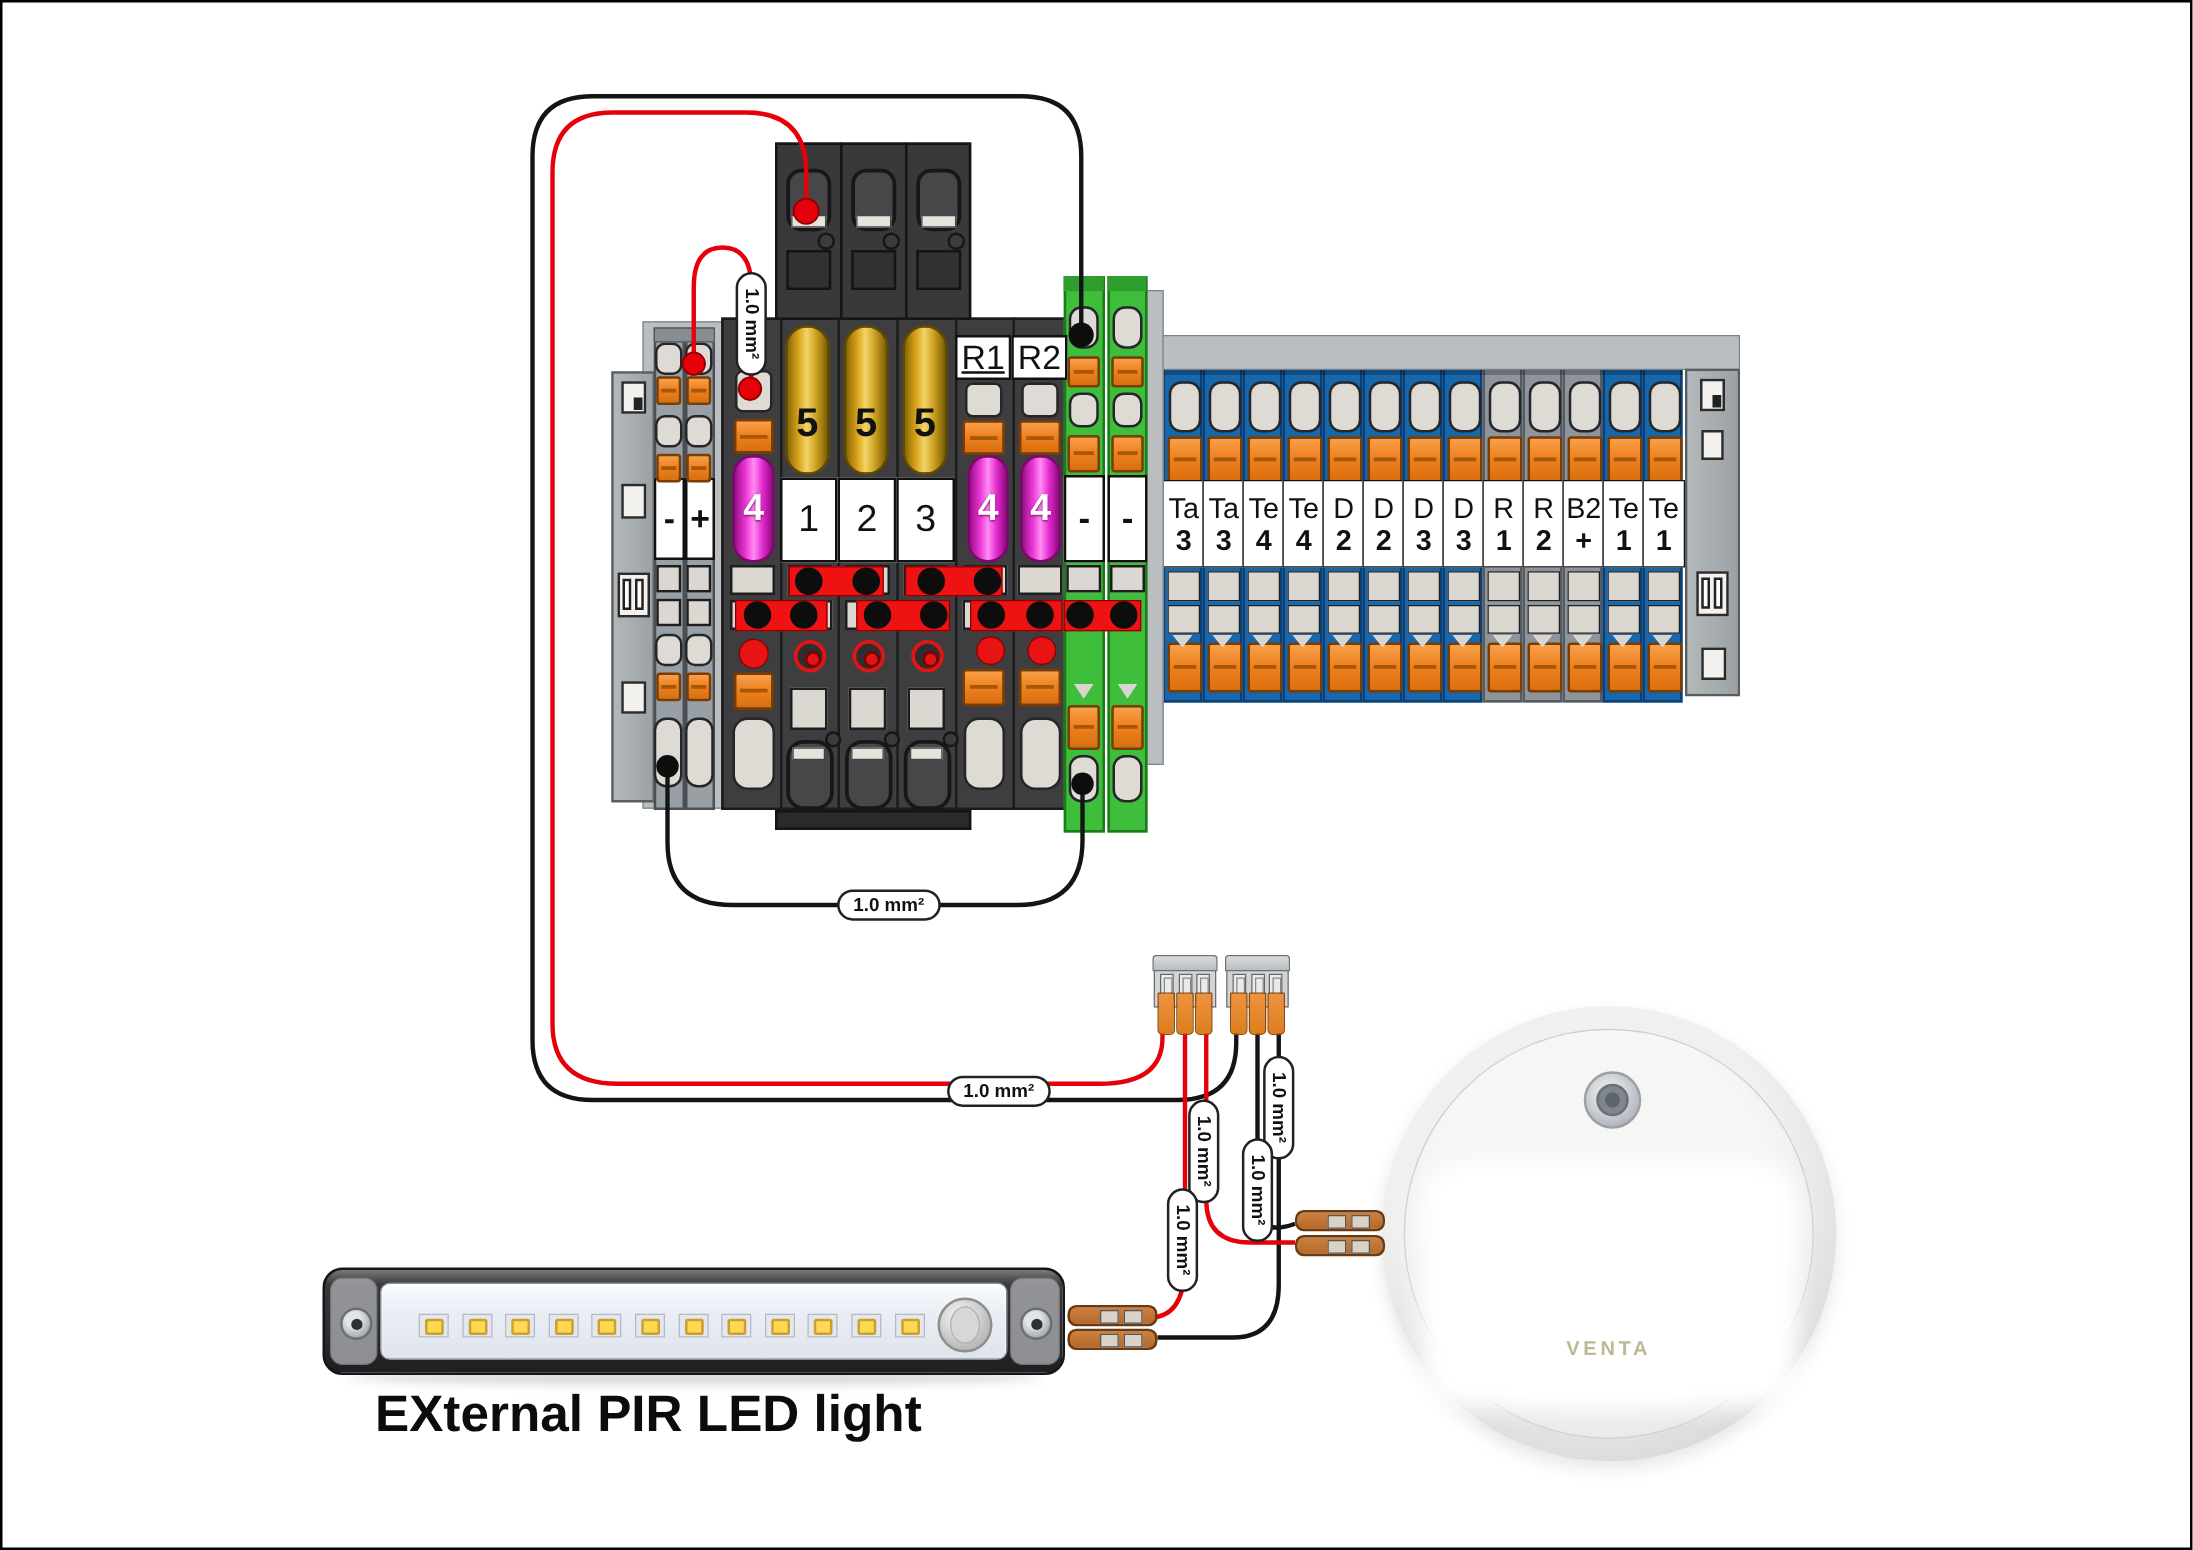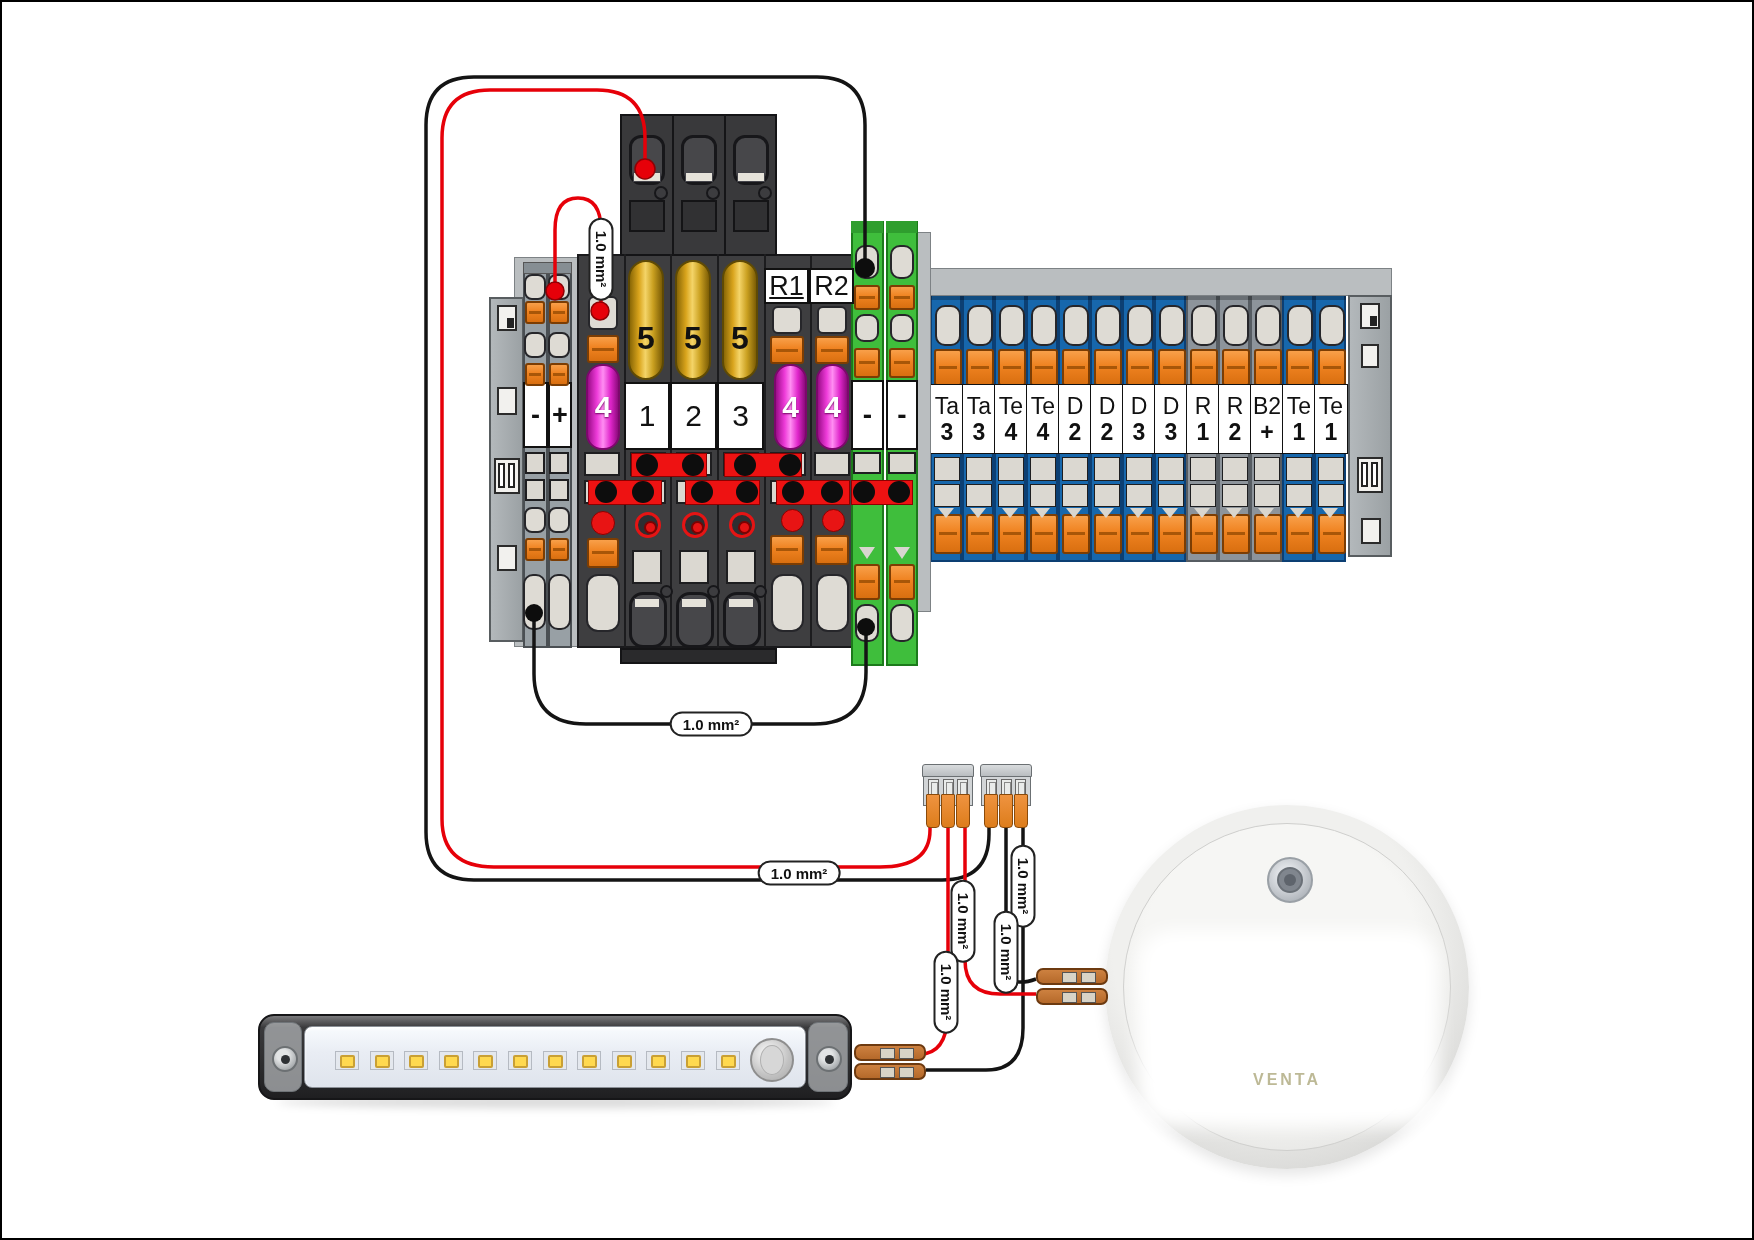--- a/index.html
+++ b/index.html
@@ -574,14 +574,15 @@
   <div class="abs z4" style="left:270px;top:1044px;width:26px;height:26px;border-radius:50%;
               background:radial-gradient(circle at 40% 35%, #e2e4e5 30%, #9a9ea1 85%);border:2px solid #6c7073;"></div>
   <div class="abs z4" style="left:279px;top:1053px;width:9px;height:9px;border-radius:50%;background:#2e3134;"></div>
   <div class="abs z4" style="left:806px;top:1020px;width:40px;height:70px;border-radius:10px;background:rgba(170,173,176,0.78);border:1px solid #6f7478;"></div>
   <div class="abs z4" style="left:814px;top:1044px;width:26px;height:26px;border-radius:50%;
               background:radial-gradient(circle at 40% 35%, #e2e4e5 30%, #9a9ea1 85%);border:2px solid #6c7073;"></div>
   <div class="abs z4" style="left:823px;top:1053px;width:9px;height:9px;border-radius:50%;background:#2e3134;"></div>
   <div class="abs z4" style="left:748px;top:1036px;width:44px;height:44px;border-radius:50%;
               background:radial-gradient(circle at 40% 35%, #eaeaea 20%, #c2c2c2 60%, #a8a8a8 100%);border:2px solid #8e8e8e;"></div>
   <div class="abs z4" style="left:758px;top:1043px;width:24px;height:30px;border-radius:50%;background:#d7d7d7;border:1px solid #b0b0b0;"></div>
+  <div class="heading" style="left:298px;top:1106px;">EXternal PIR LED light</div>
 
 </div>
 
 </body></html>

